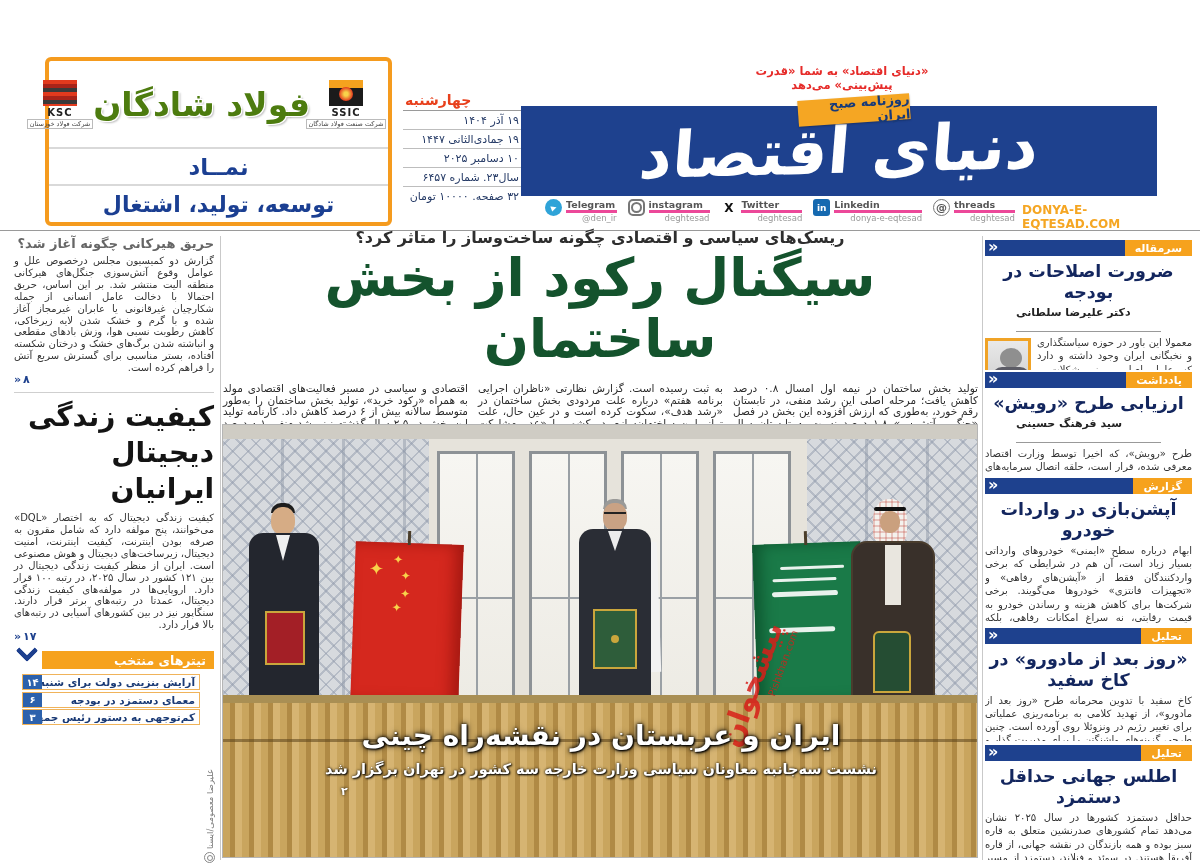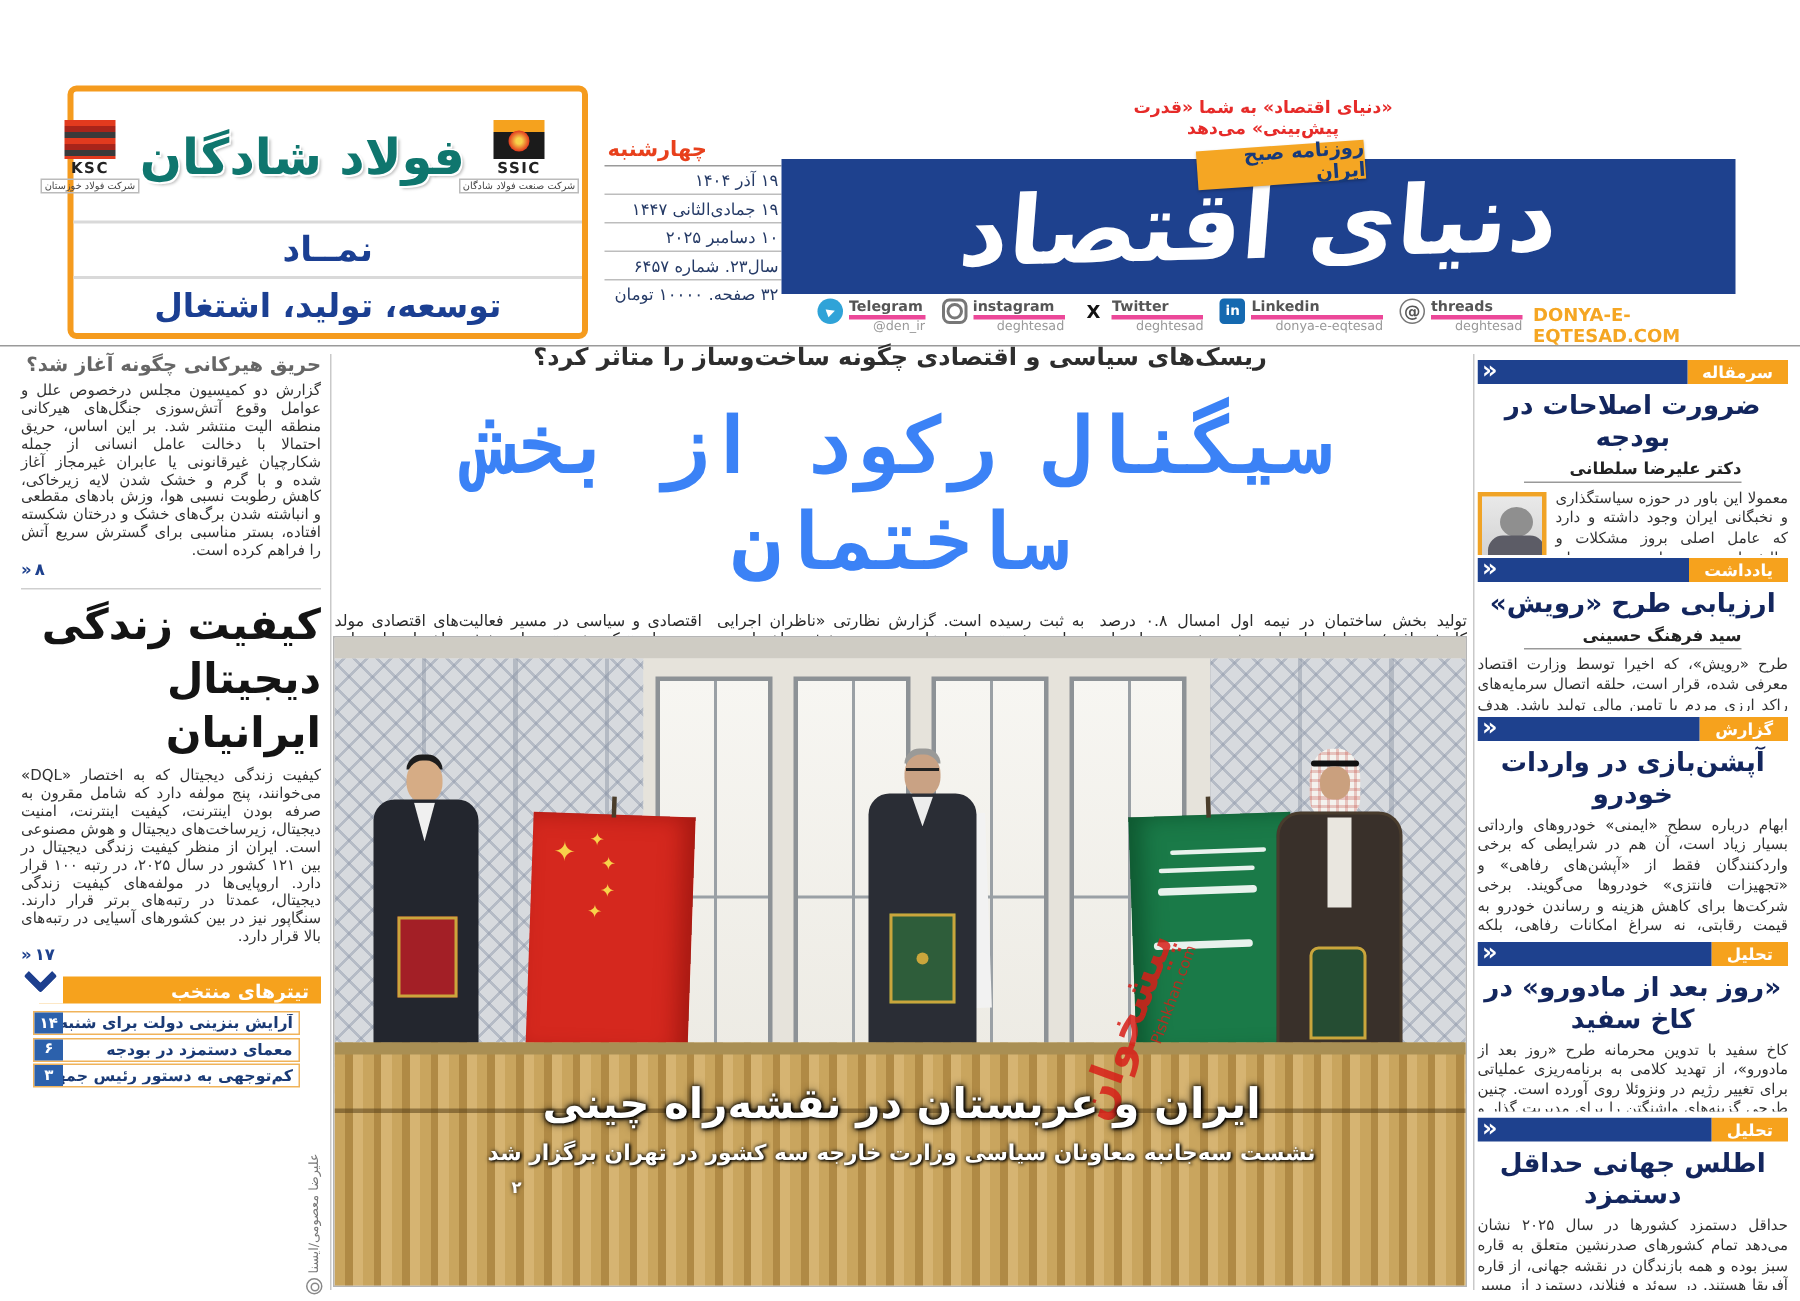--- a/index.html
+++ b/index.html
@@ -18,21 +18,21 @@
     transform:rotate(-4deg); box-shadow:0 1px 2px rgba(0,0,0,.25); }
   .website { left:1022px; top:203px; width:136px; text-align:left; color:#f5a623; font-size:12px; font-weight:bold; direction:ltr; }
 
   .datebox { left:403px; top:92px; width:118px; }
   .datebox .wd { color:#e8401c; font-weight:bold; font-size:14px; text-align:left; padding:0 2px 2px 2px; border-bottom:1px solid #9a9a9a; }
   .datebox .dr { color:#253a66; font-size:11px; text-align:right; padding:3px 2px 2px 2px; border-bottom:1px solid #bdbdbd; }
 
   
   .ad { left:45px; top:57px; width:347px; height:169px; border:4px solid #f59b1e; border-radius:6px; background:#fff; }
   .ad-top { height:88px; display:flex; align-items:center; justify-content:space-between; padding:4px 6px; border-bottom:2px solid #d9d9d9; }
-  .ad-title { color:#0f766e; font-size:33px; font-weight:bold; white-space:nowrap;
+  .ad-title { color:#4d7c0f; font-size:33px; font-weight:bold; white-space:nowrap;
     text-shadow:-1px -1px 0 #fff,1px -1px 0 #fff,-1px 1px 0 #fff,1px 1px 0 #fff, 2px 2px 2px rgba(0,0,0,.25); }
   .ad-logo { width:72px; display:flex; flex-direction:column; align-items:center; gap:1px; }
   .ad-logo .blk { width:34px; height:26px; }
   .blk-ksc { background:repeating-linear-gradient(#e23a1e 0 4px,#a8241a 4px 8px,#3a3a3a 8px 12px); }
   .blk-ssic { background:linear-gradient(#f5a21e 0 30%, #1b1b1b 30%); position:relative; }
   .blk-ssic::after { content:""; position:absolute; left:10px; top:7px; width:14px; height:14px; border-radius:50%;
     background:radial-gradient(#f8d24a 20%, #e23a1e 70%); }
   .ad-abbr { font-size:10px; font-weight:bold; color:#222; letter-spacing:1px; }
   .ad-cap { font-size:6.5px; color:#444; border:1px solid #bbb; padding:0 2px; white-space:nowrap; }
   .ad-mid { height:37px; display:flex; align-items:center; justify-content:center; color:#1b3f92;
@@ -58,21 +58,21 @@
   .vline { width:1px; background:#c9c9c9; top:236px; height:624px; }
 
   
   .rcol { left:985px; top:236px; width:207px; height:624px; }
   .r-art { position:absolute; right:0; width:207px; overflow:hidden; }
   .tagrow { display:flex; height:16px; align-items:stretch; }
   .taglbl { background:#f6a21d; color:#fff; font-size:11px; font-weight:bold; padding:0 10px; display:flex; align-items:center; }
   .tagbar { flex:1; background:#1e418e; position:relative; }
   .tagbar::after { content:"\00AB"; position:absolute; left:3px; top:-3px; color:#fff; font-size:16px; font-weight:bold; }
   .r-title { color:#13265e; font-size:17.5px; font-weight:bold; text-align:center; margin-top:5px; line-height:21px; }
-  .r-auth { color:#222; font-size:11px; font-weight:bold; text-align:right; margin:3px auto 4px auto; width:70%; border-bottom:1px solid #999; padding-bottom:2px; }
+  .r-auth { color:#222; font-size:11px; font-weight:bold; text-align:left; margin:3px auto 4px auto; width:70%; border-bottom:1px solid #999; padding-bottom:12px; }
   .r-text { color:#333; font-size:10px; line-height:13.4px; text-align:justify; }
   .pgref { text-align:left; color:#1e418e; font-weight:bold; font-size:11px; line-height:12px; }
   .pgref .chev::after { content:"\00AB"; margin-right:2px; }
   .avatar { float:left; width:46px; height:52px; border:3px solid #f0a326; margin:2px 6px 2px 0;
     background:linear-gradient(#e9e9e9,#cfcfcf); position:relative; overflow:hidden; }
   .avatar::before { content:""; position:absolute; left:12px; top:7px; width:22px; height:20px; border-radius:50%; background:#8f8f8f; }
   .avatar::after { content:""; position:absolute; left:4px; top:26px; width:38px; height:28px; border-radius:10px 10px 0 0; background:#5c5c66; }
 
   
   .lcol { left:10px; top:236px; width:208px; height:624px; }
@@ -91,21 +91,21 @@
   .sel-txt { flex:1; color:#1a3a75; font-size:10.5px; font-weight:bold; padding-right:4px; white-space:nowrap; overflow:hidden; }
   .credit { left:203px; top:745px; width:14px; height:118px; }
   .credit .ct { position:absolute; left:0; bottom:14px; transform-origin:left bottom; transform:rotate(-90deg) translateY(12px);
     white-space:nowrap; color:#777; font-size:8.5px; }
   .cam { position:absolute; left:1px; bottom:0; width:11px; height:11px; border:1.5px solid #888; border-radius:50%; }
   .cam::after { content:""; position:absolute; left:2.2px; top:2.2px; width:4px; height:4px; border:1px solid #888; border-radius:50%; }
 
   
   .ccol { left:222px; top:220px; width:756px; }
   .kicker { text-align:center; color:#2e2e2e; font-size:16px; font-weight:bold; margin-top:8px; }
-  .headline { text-align:center; color:#3b82f6; font-size:53px; font-weight:bold; margin-top:20px; letter-spacing:-1px;font-family:Liberation Mono, monospace; }
+  .headline { text-align:center; color:#14532d; font-size:53px; font-weight:bold; margin-top:0; letter-spacing:-1px; }
   .lead-body { display:flex; gap:10px; margin-top:14px; }
   .lead-col { width:245px; color:#2b2b2b; font-size:10.5px; line-height:11.6px; text-align:justify; }
 
   
   .photo { left:222px; top:424px; width:756px; height:434px; border:1px solid #b5b5b5; overflow:hidden; background:#e8e6e0; }
   .ph { position:absolute; }
   .pelmet { left:0; top:0; width:756px; height:14px; background:#cfccc4; }
   .panel { top:14px; height:290px; background-color:#d7dade;
     background-image:repeating-linear-gradient(45deg, rgba(140,150,168,.45) 0 2px, transparent 2px 11px),
       repeating-linear-gradient(-45deg, rgba(140,150,168,.45) 0 2px, transparent 2px 11px),

